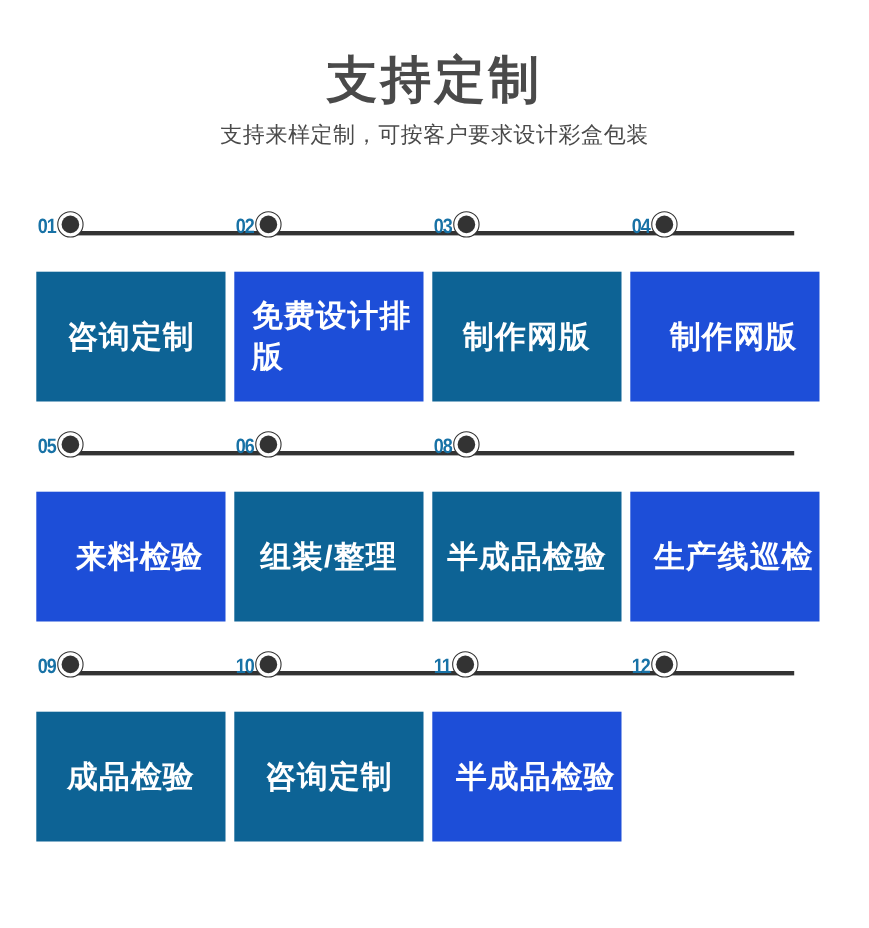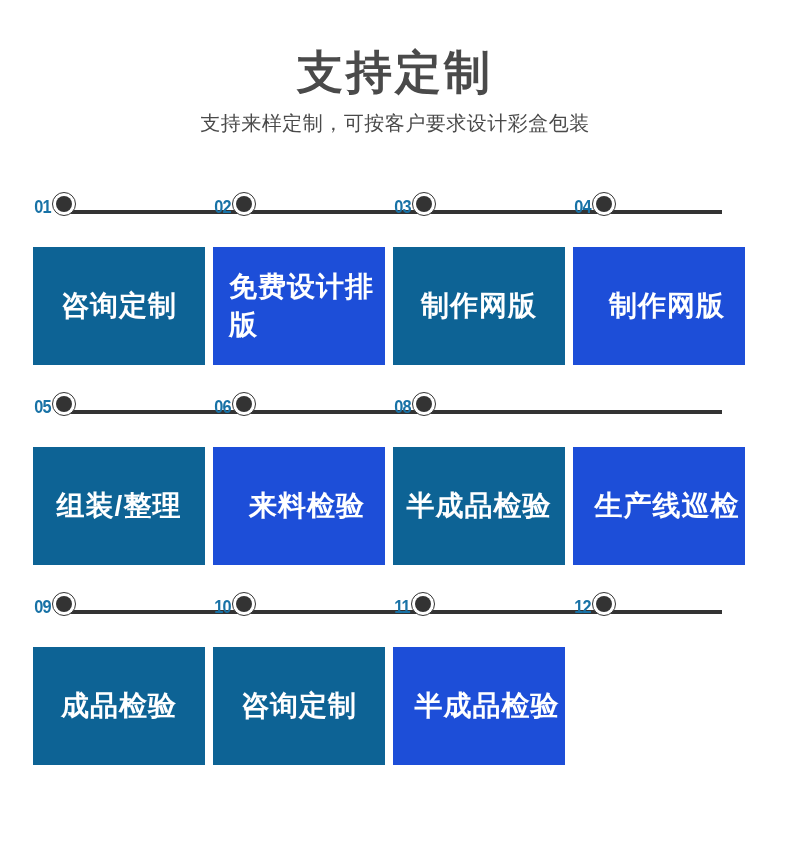--- a/index.html
+++ b/index.html
@@ -195,22 +195,22 @@
             <span class="node-num">06</span>
             <span class="node-dot"></span>
           </div>
           <div class="node-cell">
             <span class="node-num">08</span>
             <span class="node-dot"></span>
           </div>
         </div>
       </div>
       <div class="card-row">
+        <div class="card orange">来料检验</div>
         <div class="card blue">组装/整理</div>
-        <div class="card orange">来料检验</div>
         <div class="card blue">半成品检验</div>
         <div class="card orange">生产线巡检</div>
       </div>
     </div>
 
     <div class="stage-block">
       <div class="rail">
         <div class="rail-line"></div>
         <div class="rail-nodes">
           <div class="node-cell">

